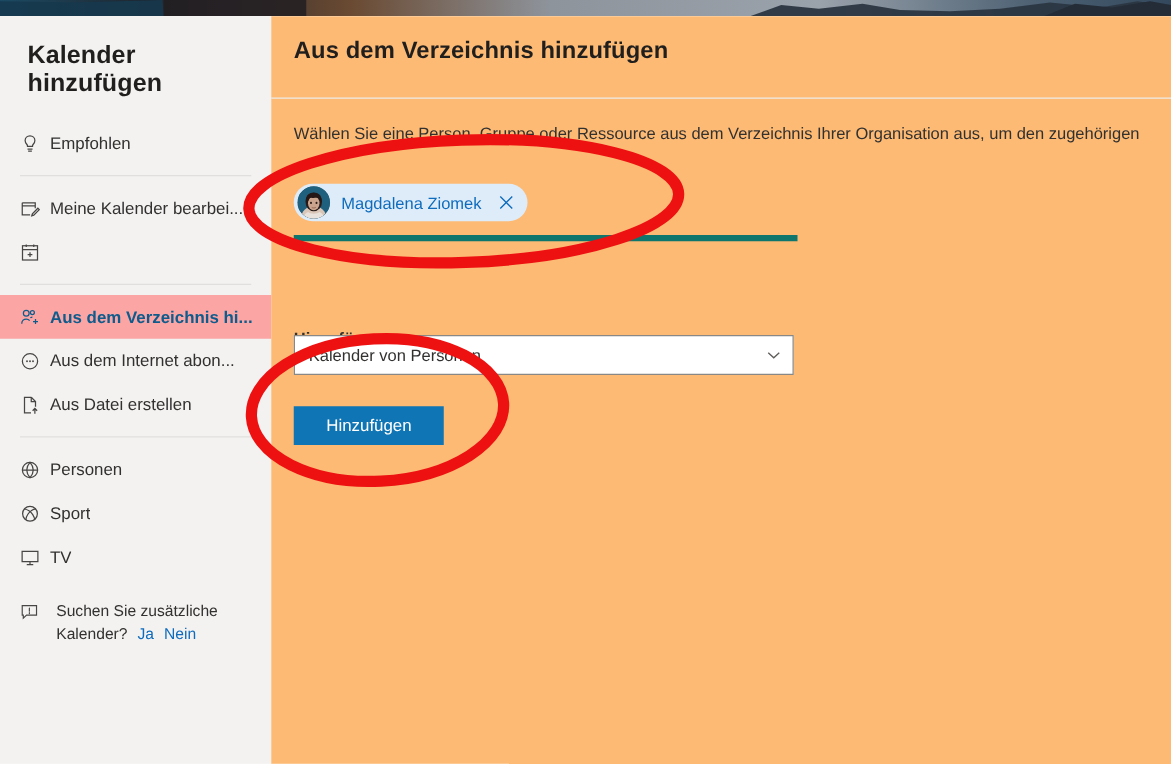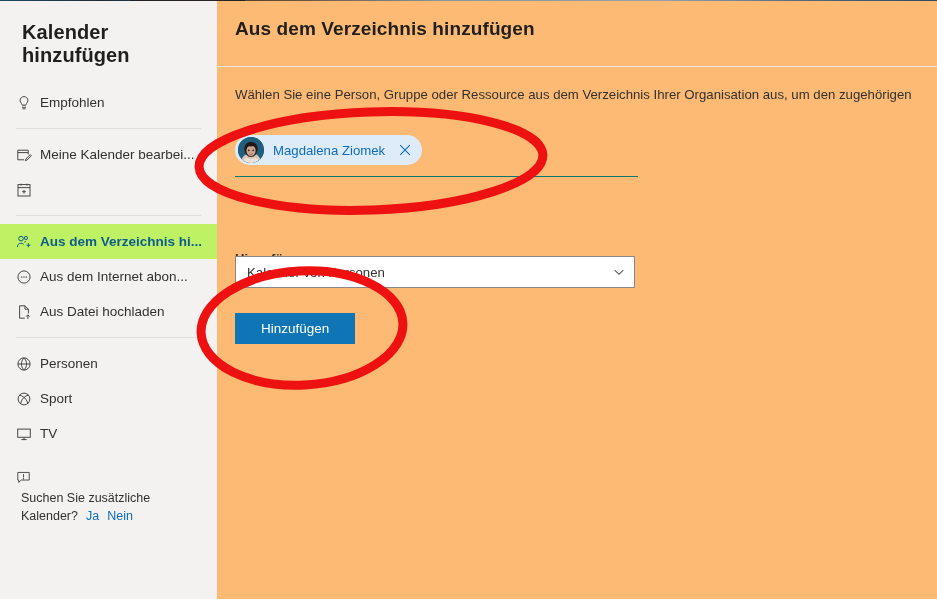--- a/index.html
+++ b/index.html
@@ -21,21 +21,21 @@
     position: absolute;
     left: 0; top: 0;
     width: 937px; height: 13px;
     overflow: hidden;
   }
   #banner svg { display: block; }
 
   
   #page {
     position: absolute;
-    left: 0; top: 1px;
+    left: 0; top: 13px;
     width: 937px;
     height: 598px;
     background: #ffffff;
     text-decoration: underline;
   }
 
   
   #sidebar {
     position: absolute;
     left: 0; top: 0;
@@ -71,42 +71,41 @@
     color: #484644;
   }
   .nav-item .lbl {
     font-size: 13.5px;
     color: #323130;
     margin-left: 0;
     white-space: nowrap;
     overflow: hidden;
   }
   .nav-item.selected {
-    background: #bef264;
+    background: #fca5a5;
     align-items: center;
   }
   .nav-item.selected .lbl {
     color: #0f5c8c;
     font-weight: 600;
   }
   .nav-item.selected .ico { color: #0f5c8c; }
   .nav-sep {
     height: 1px;
     background: #e1dfdd;
     margin: 8px 16px 8px 16px;
   }
   .nav-gap { height: 13px; }
 
   
   #feedback-row {
     display: flex;
     align-items: flex-start;
     padding-left: 16px;
     margin-top: 4px;
-    flex-direction: column;
   }
   #feedback-row .ico {
     width: 24px; min-width: 24px;
     color: #484644;
     margin-top: 2px;
   }
   #feedback-text {
     margin-left: 5px;
     font-size: 12.5px;
     line-height: 18px;
@@ -150,21 +149,21 @@
   }
 
   
   #picker {
     position: absolute;
     left: 18px; top: 127px;
     width: 403px;
   }
   #picker-field {
     min-height: 44px;
-    border-bottom: 1px solid #0f766e;
+    border-bottom: 5px solid #0f766e;
     display: flex;
     align-items: center;
     padding-bottom: 4px;
   }
   #person-chip {
     display: inline-flex;
     align-items: center;
     height: 30px;
     background: #deecf9;
     border-radius: 16px;
@@ -345,21 +344,21 @@
 
       <div class="nav-item">
         <span class="ico">
           <svg width="16" height="16" viewBox="0 0 16 16" fill="none" stroke="currentColor" stroke-width="1">
             <path d="M9 1.8H3.6v12.4h5.2"></path>
             <path d="M9 1.8l3.4 3.4v4.2"></path>
             <path d="M9 1.8v3.4h3.4"></path>
             <path d="M11.9 15v-4M10.1 12.6l1.8-1.8 1.8 1.8"></path>
           </svg>
         </span>
-        <span class="lbl">Aus Datei hochladen</span>
+        <span class="lbl">Aus Datei erstellen</span>
       </div>
 
       <div class="nav-sep"></div>
 
       <div class="nav-item">
         <span class="ico">
           <svg width="16" height="16" viewBox="0 0 16 16" fill="none" stroke="currentColor" stroke-width="1">
             <circle cx="8" cy="8" r="6.1"></circle>
             <path d="M1.9 8h12.2M8 1.9c1.8 2 2.6 4 2.6 6.1S9.8 12 8 14.1C6.2 12 5.4 10.2 5.4 8S6.2 3.9 8 1.9z"></path>
           </svg>

